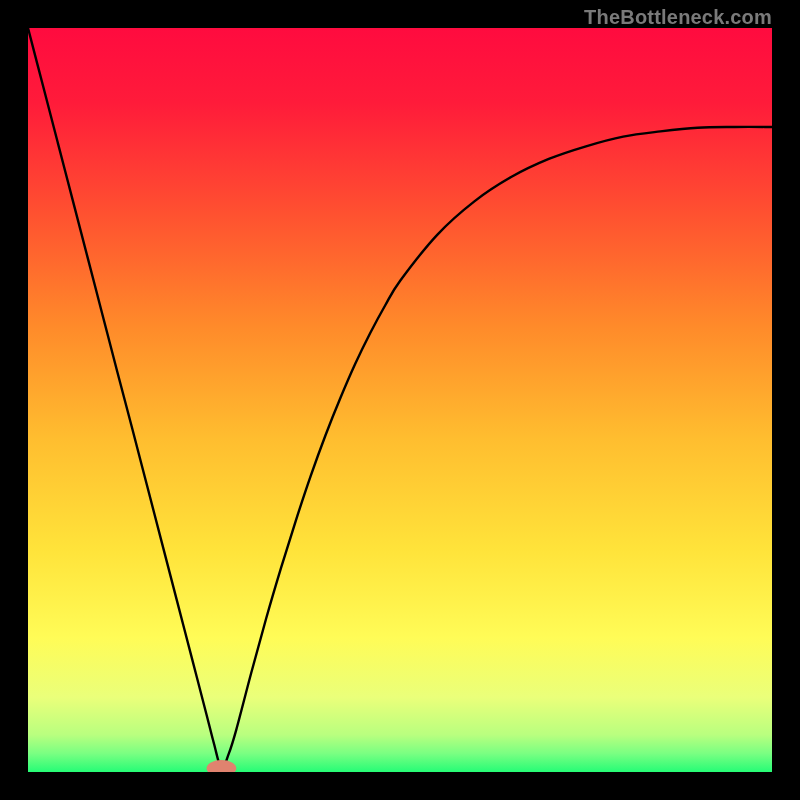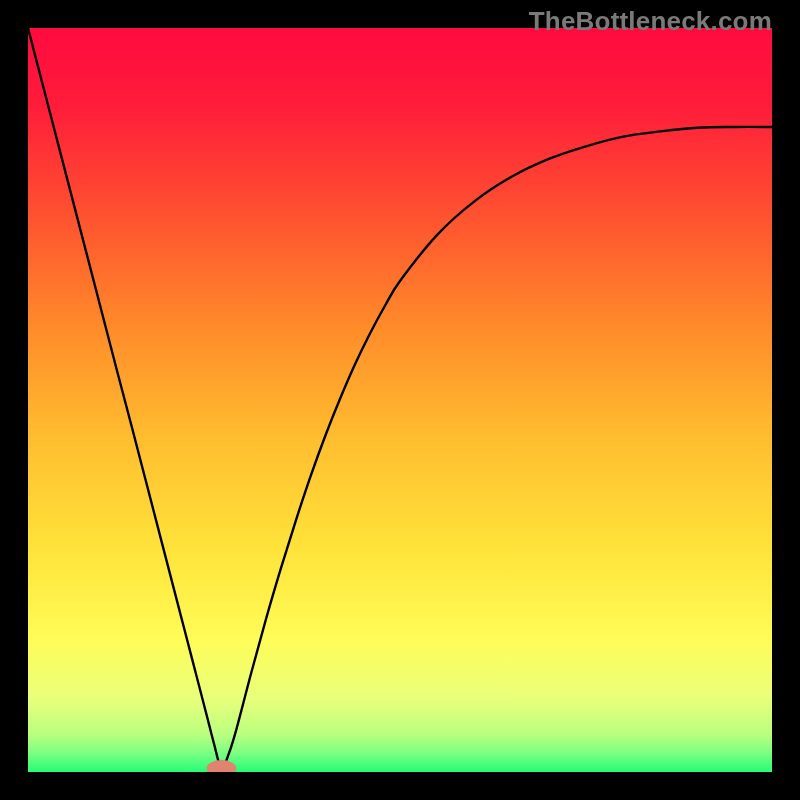--- a/index.html
+++ b/index.html
@@ -24,21 +24,21 @@
     left: 28px;
     top: 28px;
     width: 744px;
     height: 744px;
   }
   .watermark {
     position: absolute;
     right: 28px;
     top: 6px;
     color: #7a7a7a;
-    font-size: 26px;
+    font-size: 20px;
     font-weight: 600;
     letter-spacing: 0.2px;
   }
 </style>
 </head>
 <body>
 
 <div class="frame">
   <svg class="plot" viewBox="0 0 744 744">
     <defs>

